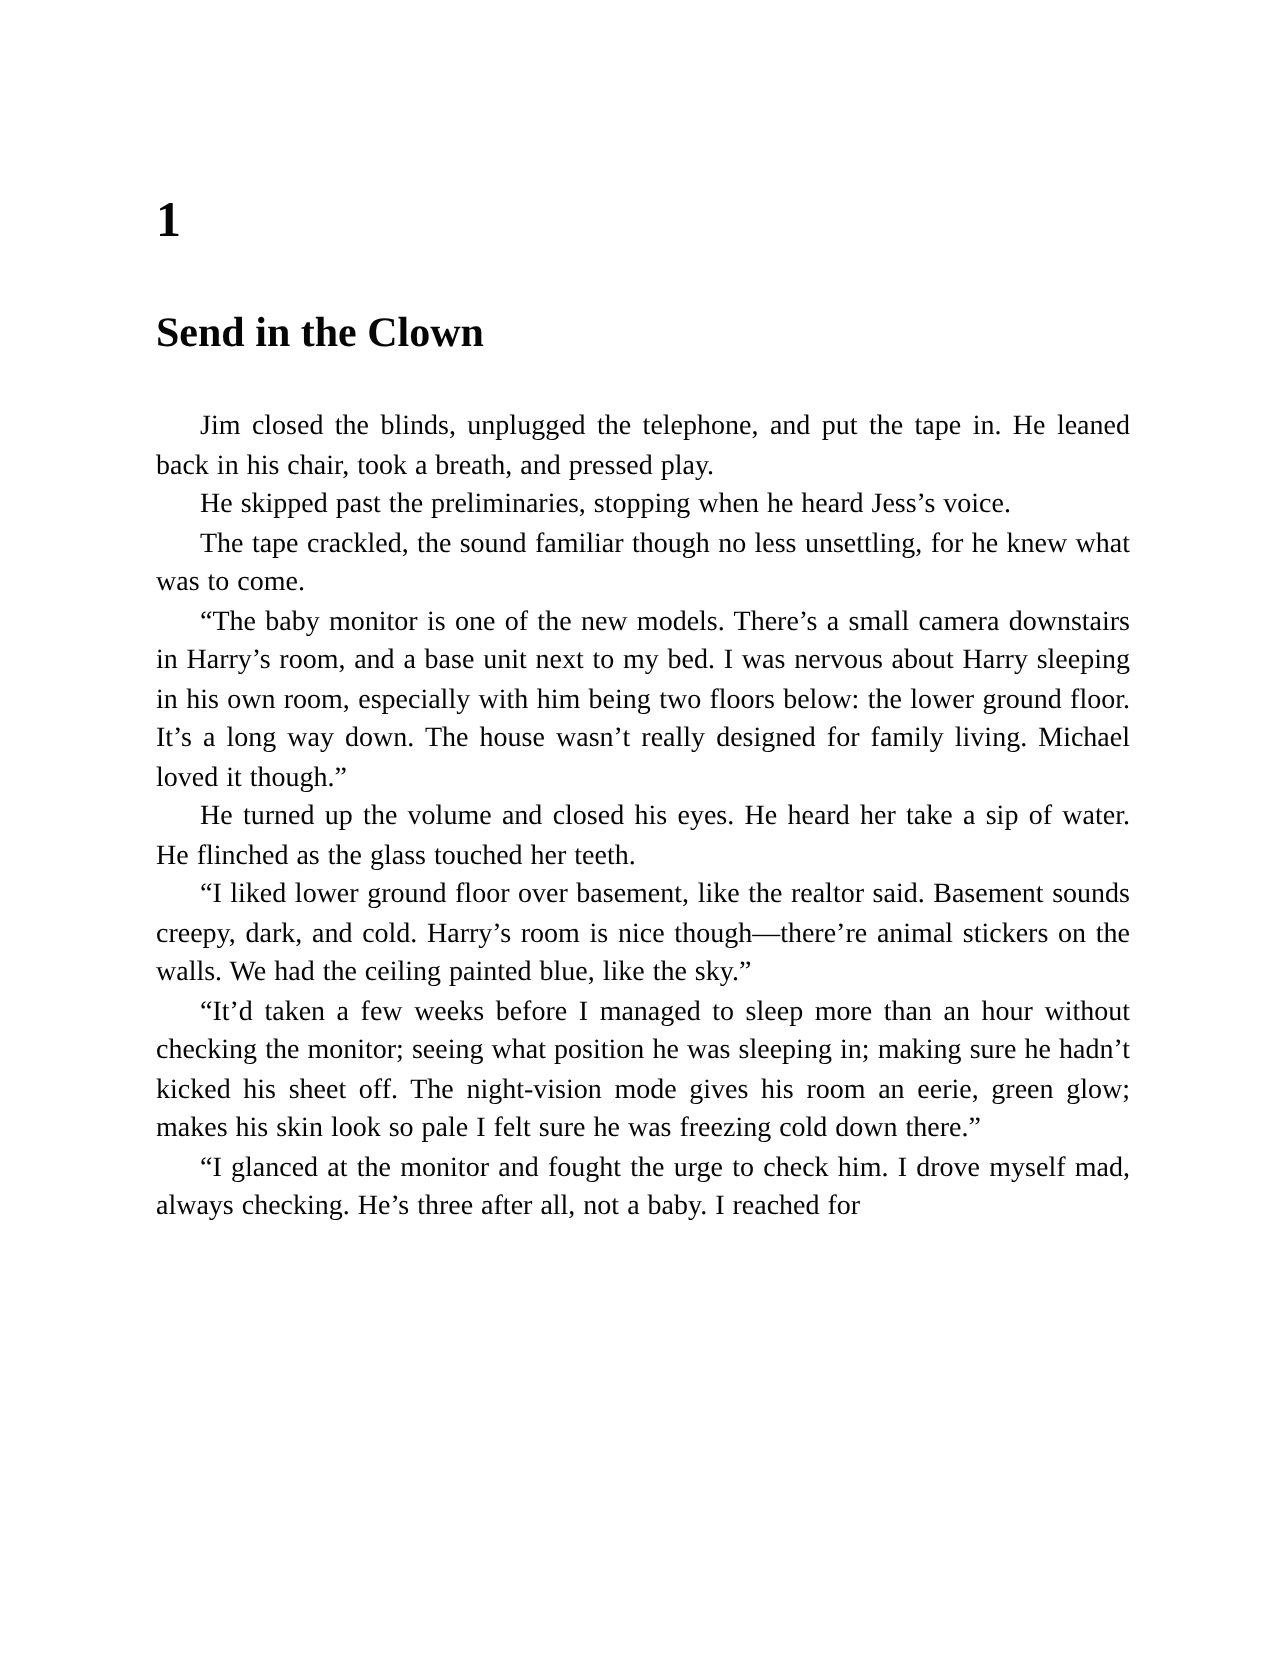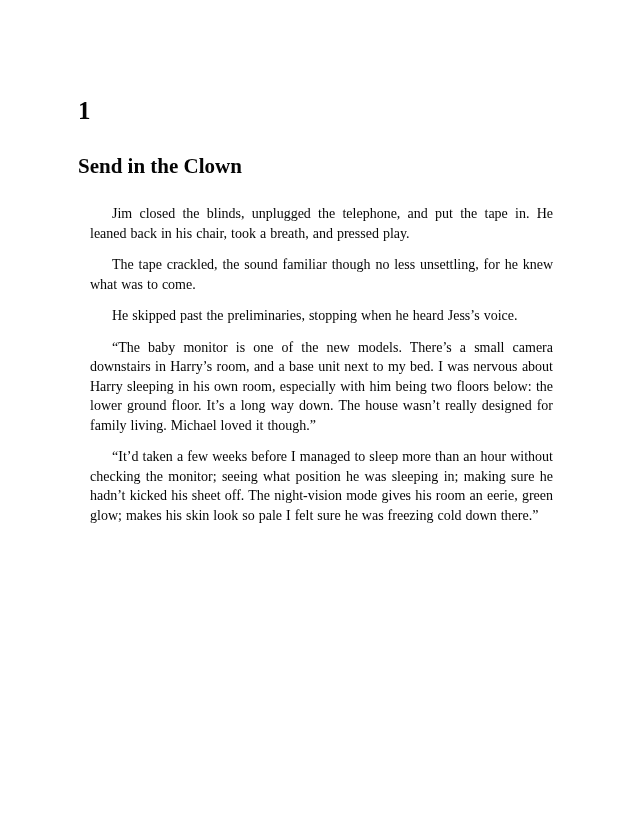--- a/index.html
+++ b/index.html
@@ -35,34 +35,37 @@
     margin: 27px 0 12px 0;
   }
   .paragraphs {
     margin-top: 25px;
   }
   .para {
     font-size: 14px;
     line-height: 19.5px;
     text-align: justify;
     text-indent: 22px;
-    margin: 12px;
+    margin: 0;
     word-spacing: 0.5px;
   }
   .para.italic {
   }
 </style>
 </head>
 <body>
 
 <div class="page">
   <div class="content">
     <h1 class="chapter-number">1</h1>
     <h2 class="chapter-title">Send in the Clown</h2>
     <div class="paragraphs">
         <p class="para normal">Jim closed the blinds, unplugged the telephone, and put the tape in. He leaned back in his chair, took a breath, and pressed play.</p>
+        <p class="para normal">He skipped past the preliminaries, stopping when he heard Jess’s voice.</p>
         <p class="para normal">The tape crackled, the sound familiar though no less unsettling, for he knew what was to come.</p>
-        <p class="para normal">He skipped past the preliminaries, stopping when he heard Jess’s voice.</p>
         <p class="para italic">“The baby monitor is one of the new models. There’s a small camera downstairs in Harry’s room, and a base unit next to my bed. I was nervous about Harry sleeping in his own room, especially with him being two floors below: the lower ground floor. It’s a long way down. The house wasn’t really designed for family living. Michael loved it though.”</p>
+        <p class="para normal">He turned up the volume and closed his eyes. He heard her take a sip of water. He flinched as the glass touched her teeth.</p>
+        <p class="para italic">“I liked lower ground floor over basement, like the realtor said. Basement sounds creepy, dark, and cold. Harry’s room is nice though—there’re animal stickers on the walls. We had the ceiling painted blue, like the sky.”</p>
         <p class="para italic">“It’d taken a few weeks before I managed to sleep more than an hour without checking the monitor; seeing what position he was sleeping in; making sure he hadn’t kicked his sheet off. The night-vision mode gives his room an eerie, green glow; makes his skin look so pale I felt sure he was freezing cold down there.”</p>
+        <p class="para italic">“I glanced at the monitor and fought the urge to check him. I drove myself mad, always checking. He’s three after all, not a baby. I reached for</p>
       </div>
   </div>
 </div>
 
 </body></html>

